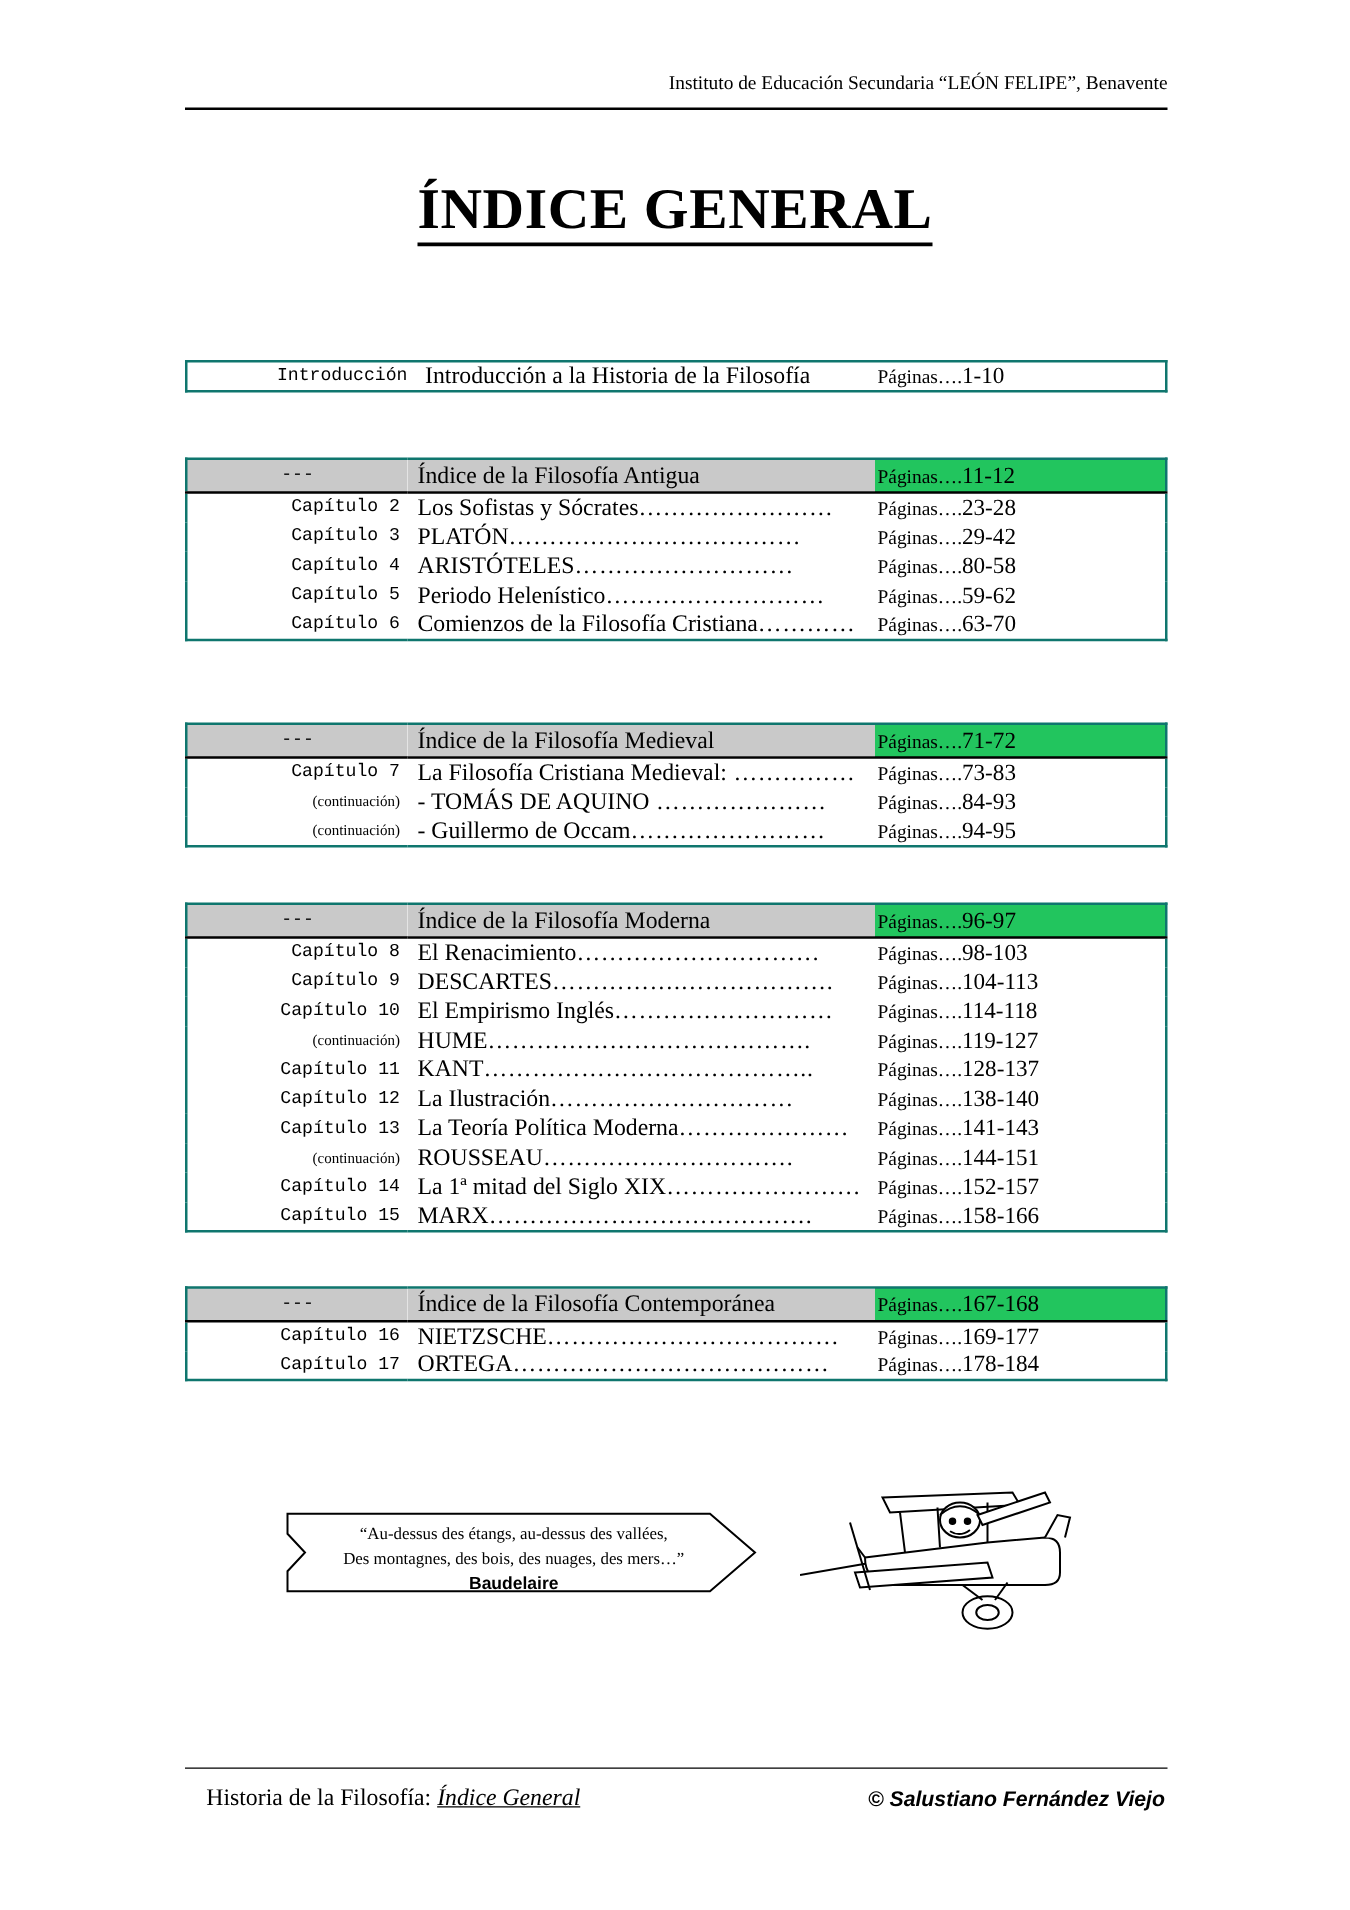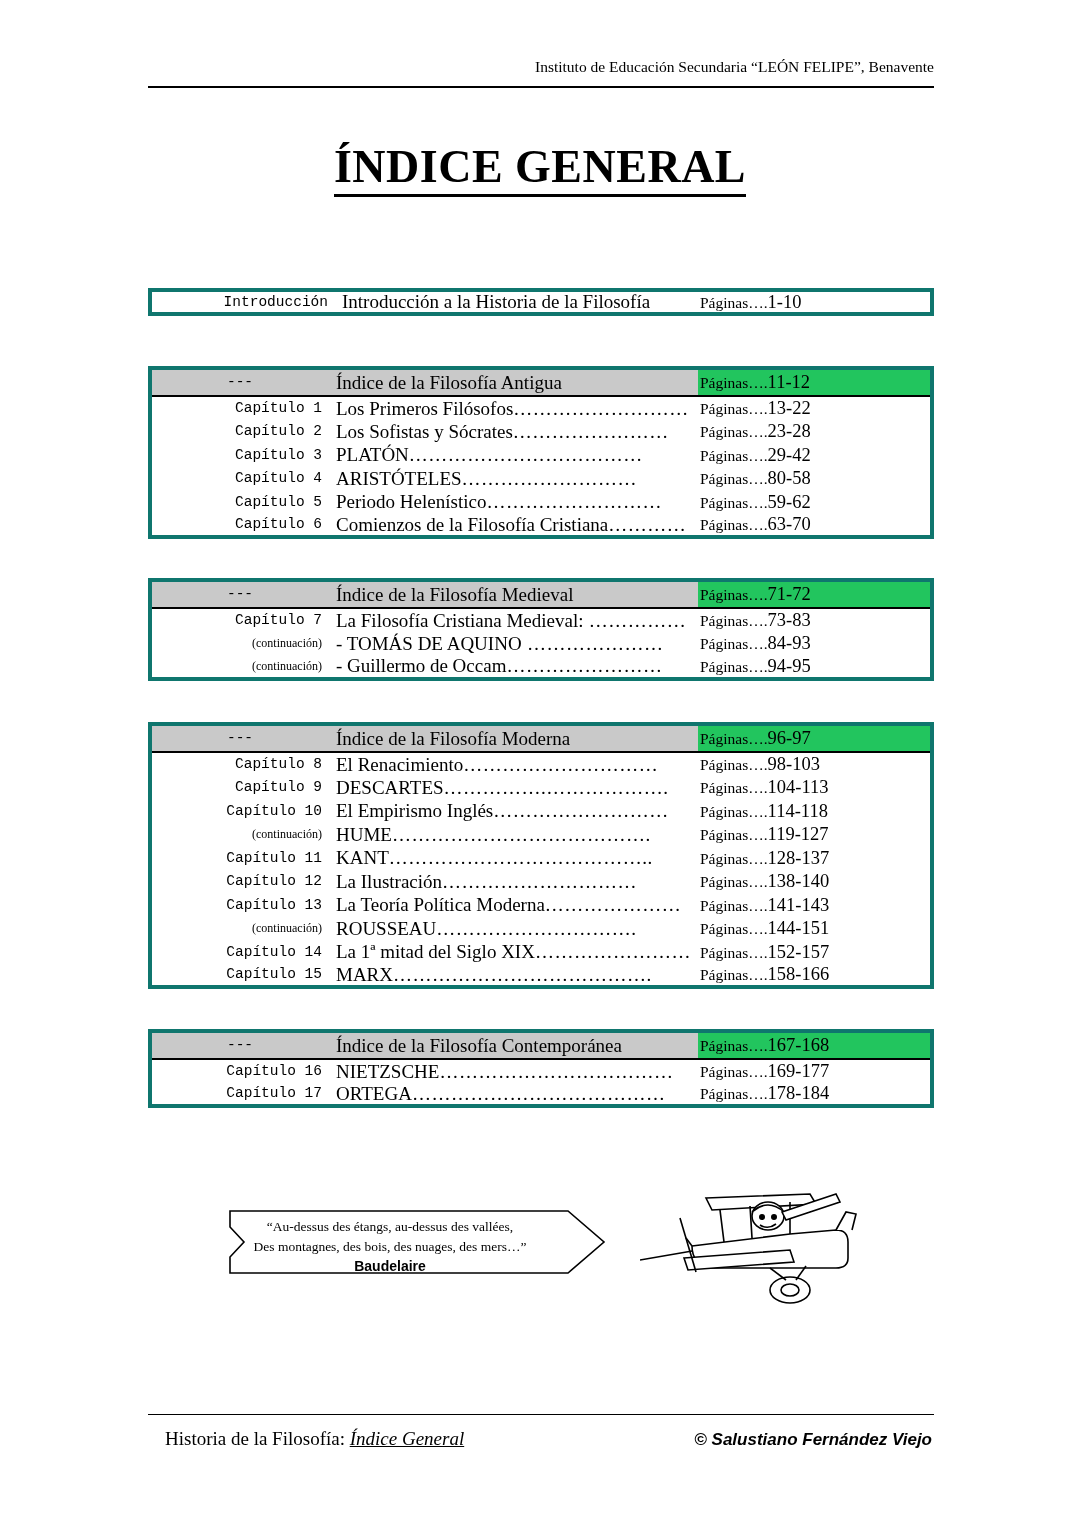--- a/index.html
+++ b/index.html
@@ -56,21 +56,21 @@
   .title span {
     border-bottom: 3px solid #000;
     padding-bottom: 2px;
   }
 
   
   .tbl {
     position: absolute;
     left: 148px;
     width: 786px;
-    border: 4px solid #0f766e;
+    border: 2px solid #0f766e;
     border-collapse: collapse;
     background: #fff;
     table-layout: fixed;
   }
   .tbl td {
     padding: 0;
     vertical-align: middle;
     line-height: 1.0;
   }
   .row {
@@ -126,21 +126,21 @@
   
   .banner {
     position: absolute;
     left: 228px;
     top: 1205px;
     width: 380px;
     height: 74px;
   }
   .banner-text {
     position: absolute;
-    left: 2px;
+    left: 23px;
     top: 12px;
     width: 320px;
     text-align: center;
     font-size: 13.5px;
     line-height: 1.45;
   }
   .banner-author {
     font-family: "Liberation Sans", sans-serif;
     font-weight: bold;
     font-size: 14px;
@@ -194,25 +194,20 @@
             <td class="c-pages"><span class="pg-label">Páginas….</span><span class="pg-num">1-10</span></td>
           </tr>
         </tbody>
       </table>
       <table class="tbl" style="top: 366px;">
         <tbody>
           <tr class="row headrow">
             <td class="c-chap">---</td>
             <td class="c-title"><span>Índice de la </span><span class="b">Filosofía Antigua</span></td>
             <td class="c-pages"><span class="pg-label">Páginas….</span><span class="pg-num">11-12</span></td>
-          </tr>
-          <tr class="row">
-            <td class="c-chap">Capítulo  1</td>
-            <td class="c-title"><span>Los Primeros Filósofos</span><span class="dots">………………………</span></td>
-            <td class="c-pages"><span class="pg-label">Páginas….</span><span class="pg-num">13-22</span></td>
           </tr>
           <tr class="row">
             <td class="c-chap">Capítulo 2</td>
             <td class="c-title"><span>Los Sofistas y Sócrates</span><span class="dots">……………………</span></td>
             <td class="c-pages"><span class="pg-label">Páginas….</span><span class="pg-num">23-28</span></td>
           </tr>
           <tr class="row">
             <td class="c-chap">Capítulo 3</td>
             <td class="c-title"><span class="b">PLATÓN</span><span class="dots">………………………………</span></td>
             <td class="c-pages"><span class="pg-label">Páginas….</span><span class="pg-num">29-42</span></td>

